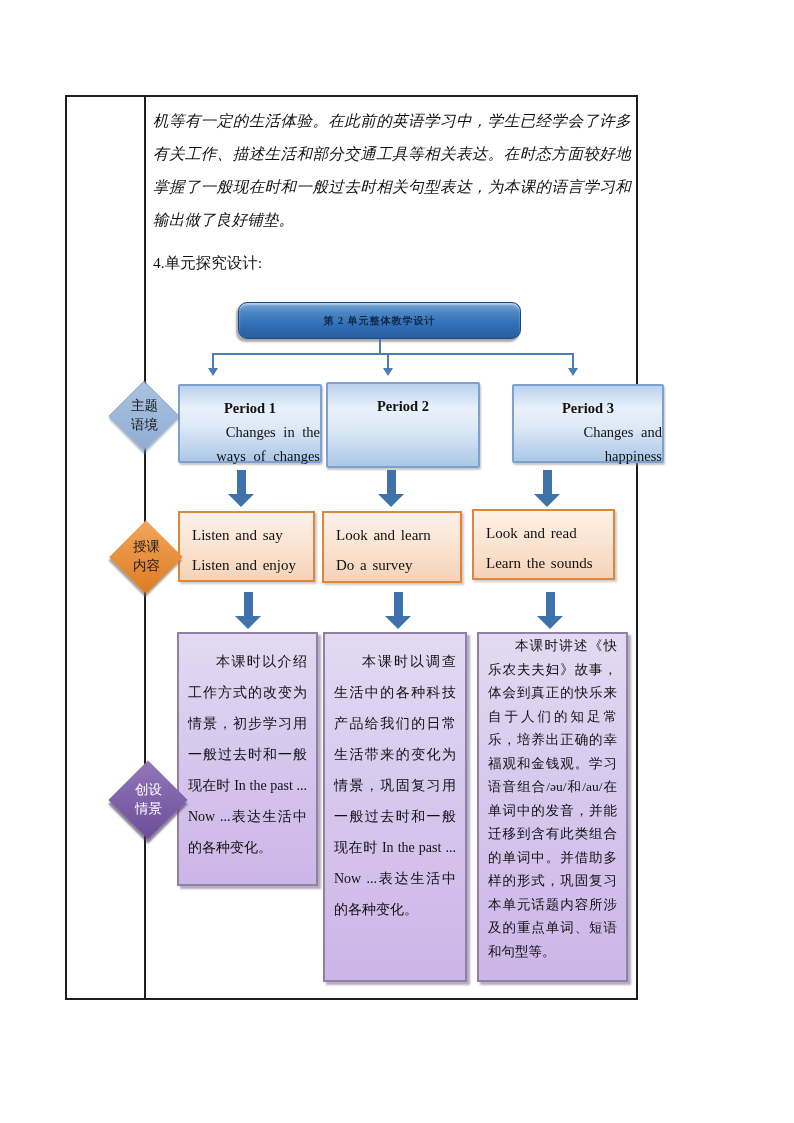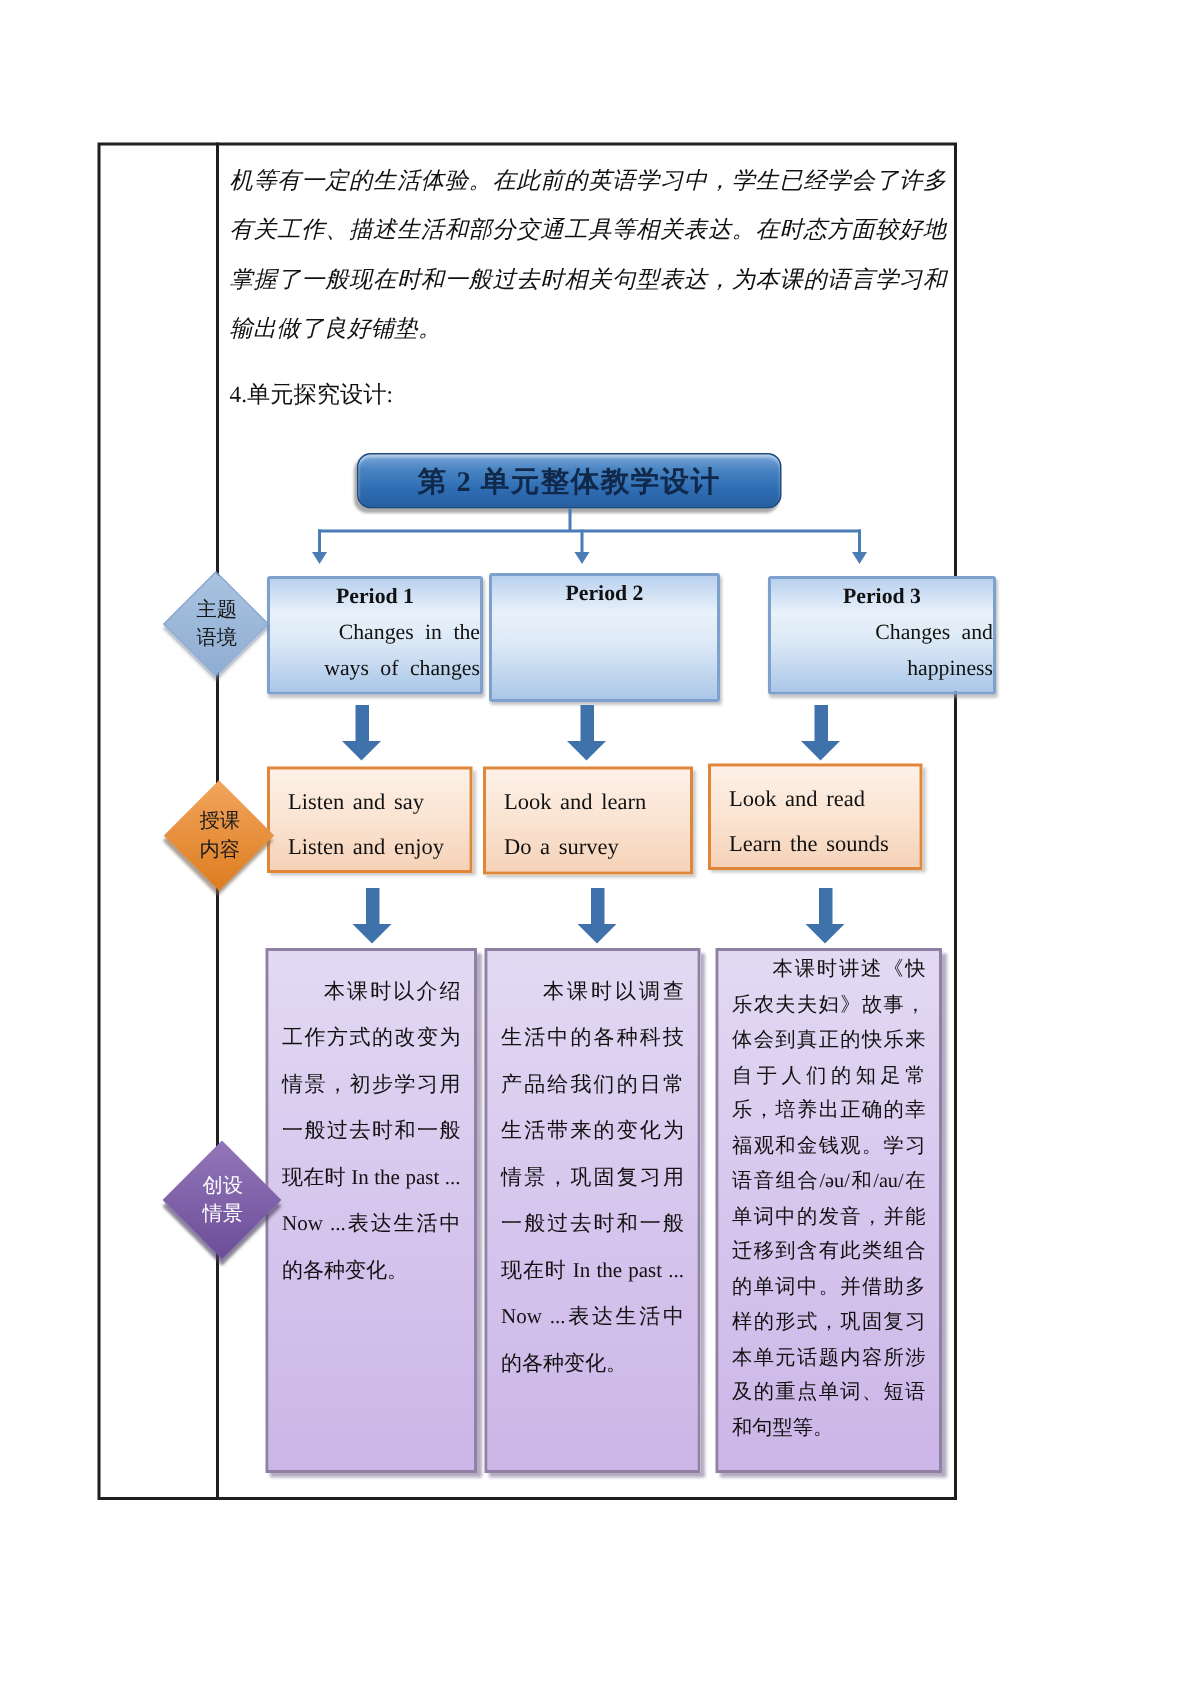--- a/index.html
+++ b/index.html
@@ -15,37 +15,37 @@
   .intro-paragraph{position:absolute;left:153px;top:104px;width:478px;
                    font-size:15.5px;line-height:33px;text-align:justify;letter-spacing:.2px;font-style:italic;}
   .section-heading{position:absolute;left:153px;top:253px;font-size:15.5px;}
 
   
   .title-box{position:absolute;left:238px;top:302px;width:283px;height:37px;box-sizing:border-box;
              border:1px solid #1c4a7c;border-radius:9px;
              background:linear-gradient(180deg,#7aa7d9 0%,#4a85c2 28%,#2f6db4 65%,#275e9e 100%);
              box-shadow:-2px 3px 2px #ababab, inset 0 2px 2px rgba(255,255,255,.45);
              display:flex;align-items:center;justify-content:center;}
-  .title-box .t{font-weight:bold;font-size:19px;color:#10294a;letter-spacing:1px;}
+  .title-box .t{font-weight:bold;font-size:10px;color:#10294a;letter-spacing:1px;}
 
   
   .cline{position:absolute;background:#4a7cb5;}
   .chead{position:absolute;width:0;height:0;border-left:5px solid transparent;
          border-right:5px solid transparent;border-top:8px solid #4a7cb5;}
 
   
   .big-arrow{position:absolute;width:26px;display:flex;flex-direction:column;align-items:center;}
   .big-arrow .shaft{width:9px;flex:1;background:#3f72ab;}
   .big-arrow .head{width:0;height:0;border-left:13px solid transparent;
                    border-right:13px solid transparent;border-top:13px solid #3f72ab;}
 
   
   .period-box{position:absolute;box-sizing:border-box;border:2px solid #7da0cc;border-radius:2px;
               background:linear-gradient(180deg,#b9d1ee 0%,#e9f1fa 30%,#dce9f6 55%,#abc7e8 100%);
-              box-shadow:1px 2px 2px rgba(150,150,150,.55);padding-top:1px;}
+              box-shadow:1px 2px 2px rgba(150,150,150,.55);padding-top:11px;}
   .period-title{text-align:center;font-weight:bold;font-size:14.5px;line-height:23px;}
   .period-body{font-size:14.5px;line-height:24px;word-spacing:4px;}
   .period-body .line{display:block;text-align:right;}
   .period-body.center{text-align:center;}
   .period-body.left{padding-left:9px;}
 
   
   .activity-box{position:absolute;box-sizing:border-box;border:2px solid #df8639;
                 background:linear-gradient(180deg,#fdf1e8 0%,#fae2cf 55%,#f5d2b8 100%);
                 box-shadow:2px 2px 2px rgba(160,160,160,.55);
@@ -171,21 +171,21 @@
       <div class="head"></div>
     </div>
 
   <div class="diamond diamond-purple">
     <div class="diamond-label">
       <span class="dl">创设</span>
       <span class="dl">情景</span>
     </div>
   </div>
 
-  <div class="desc-box desc-lg" style="left:177px;top:632px;width:141px;height:350px">
+  <div class="desc-box desc-lg" style="left:177px;top:632px;width:141px;height:254px">
     <p class="desc-text">本课时以介绍工作方式的改变为情景，初步学习用一般过去时和一般现在时 In the past ... Now ...表达生活中的各种变化。</p>
   </div>
   <div class="desc-box desc-lg" style="left:323px;top:632px;width:144px;height:350px">
     <p class="desc-text">本课时以调查生活中的各种科技产品给我们的日常生活带来的变化为情景，巩固复习用一般过去时和一般现在时 In the past ... Now ...表达生活中的各种变化。</p>
   </div>
   <div class="desc-box desc-sm" style="left:477px;top:632px;width:151px;height:350px">
     <p class="desc-text">本课时讲述《快乐农夫夫妇》故事，体会到真正的快乐来自于人们的知足常乐，培养出正确的幸福观和金钱观。学习语音组合/əu/和/au/在单词中的发音，并能迁移到含有此类组合的单词中。并借助多样的形式，巩固复习本单元话题内容所涉及的重点单词、短语和句型等。</p>
   </div>
 
 </div>

